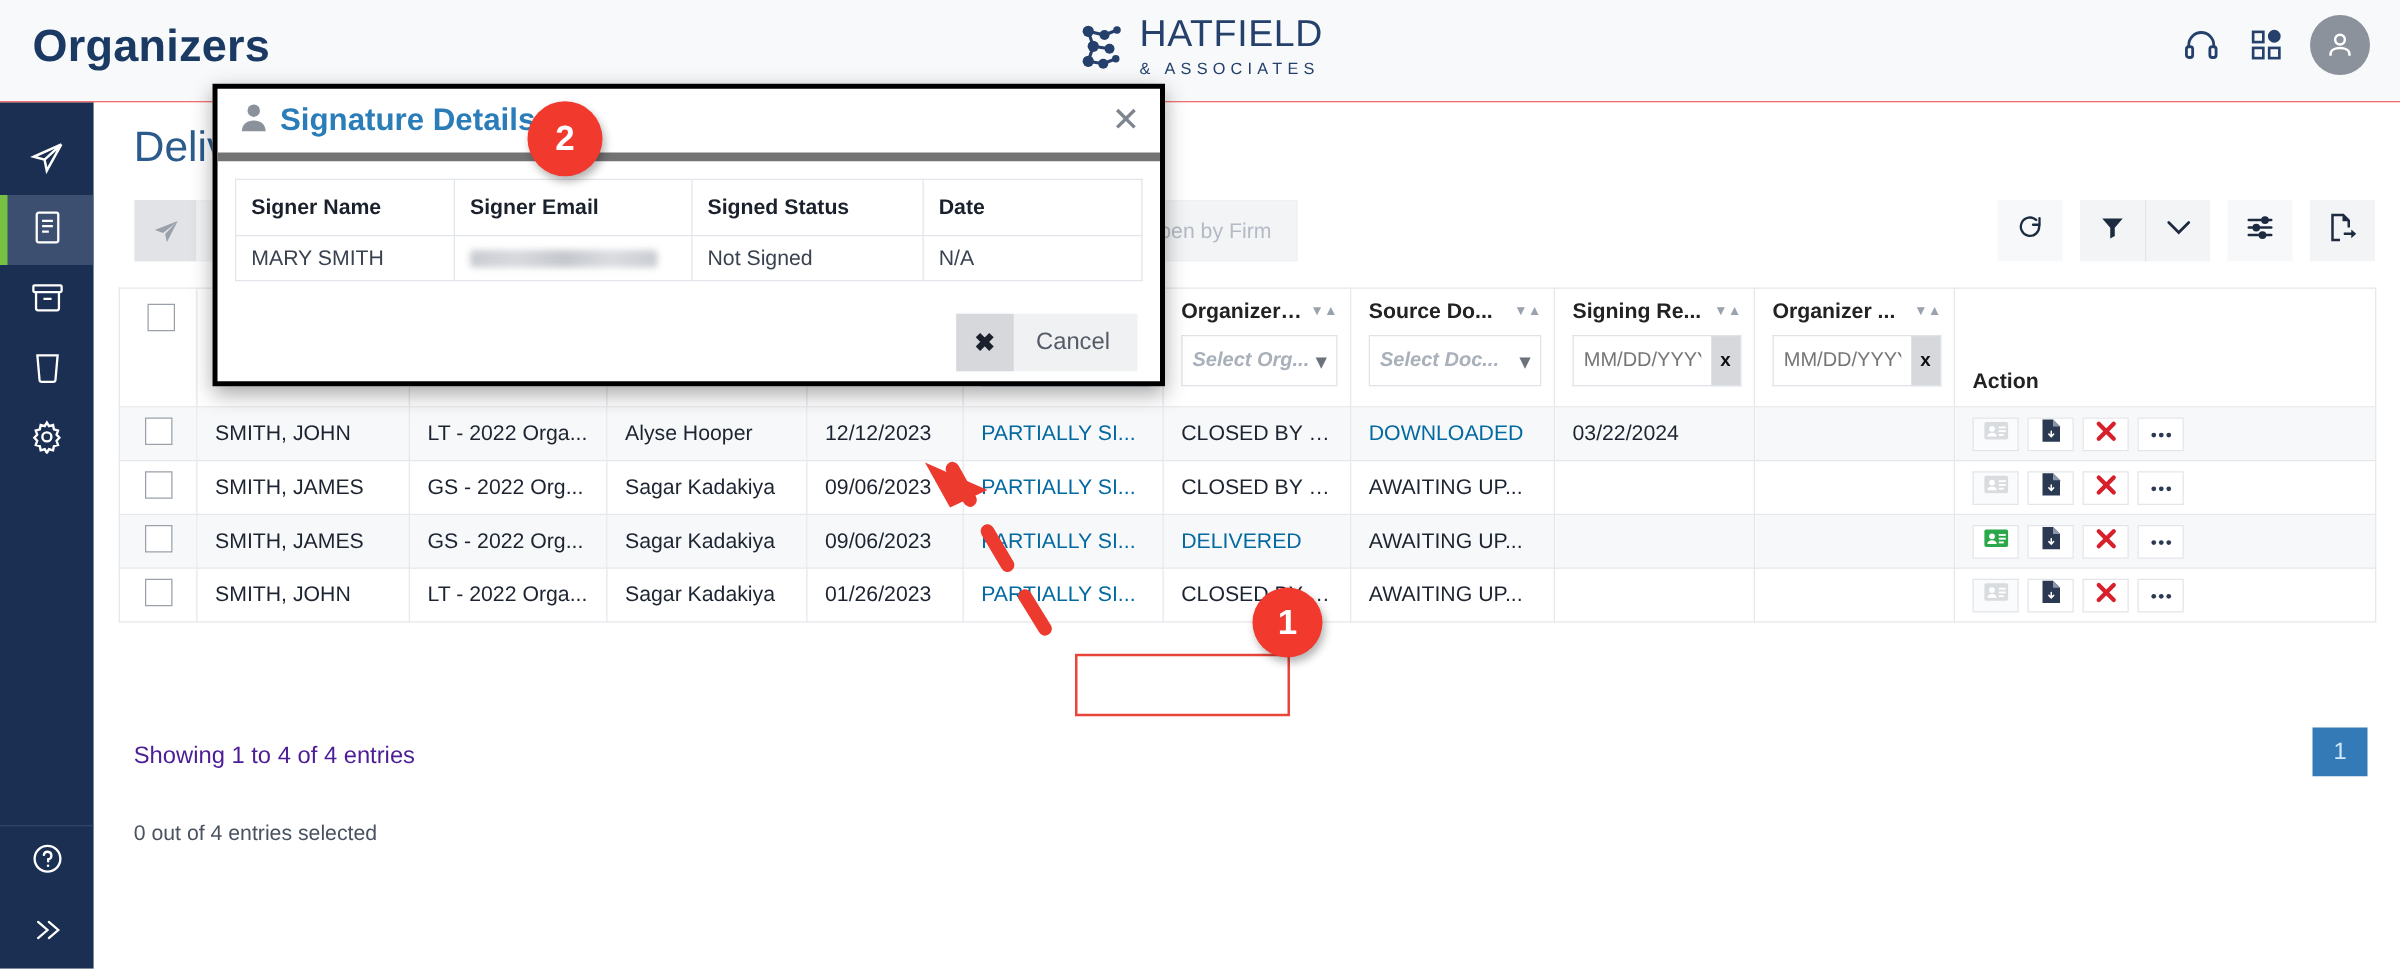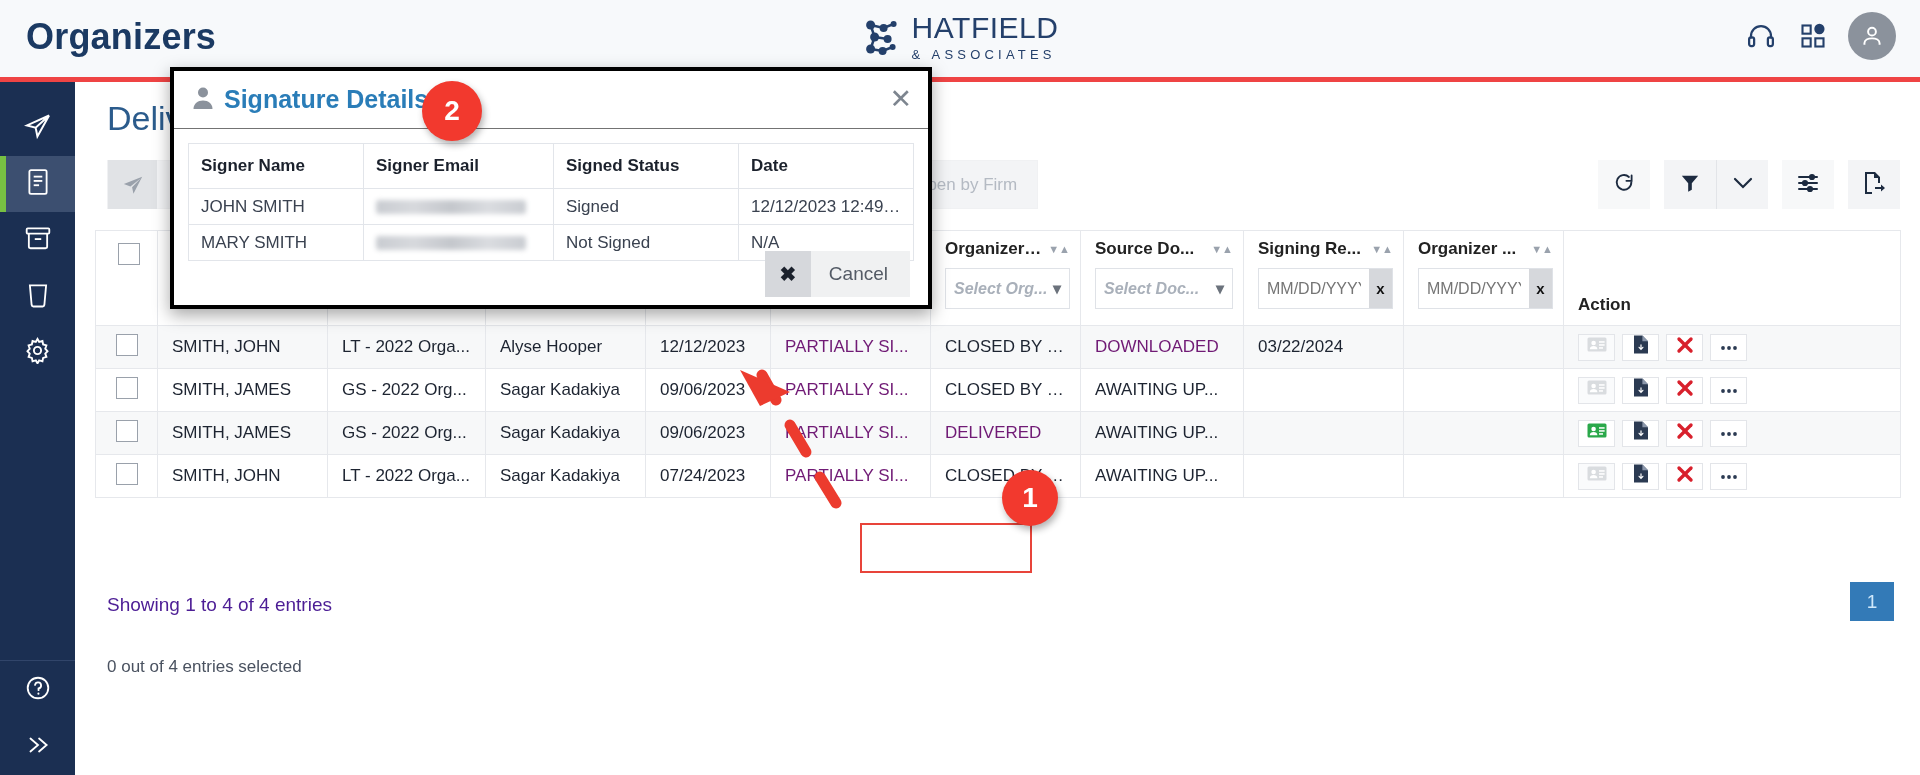--- a/index.html
+++ b/index.html
@@ -6,21 +6,21 @@
   html, body {
     width: 1920px; height: 775px;
     font-family: "Liberation Sans", sans-serif;
     background: #ffffff; overflow: hidden;
   }
   #app { position: relative; width: 1920px; height: 775px; }
 
   
   .topbar {
     position: absolute; top: 0; left: 0; width: 1920px; height: 82px;
-    background: #f7f9fb; border-bottom: 5px solid #ef4444;
+    background: #f7f9fb; border-bottom: 1px solid #ef4444;
     display: flex; align-items: center;
   }
   .app-title {
     position: absolute; left: 26px; top: 16px;
     font-size: 36px; font-weight: bold; color: #1b3a63; letter-spacing: .2px;
   }
   .brand {
     position: absolute; left: 50%; transform: translateX(-50%);
     top: 13px; display: flex; align-items: center; gap: 10px;
   }
@@ -106,21 +106,21 @@
   .filt .selbox {
     width: 100%; height: 41px; border: 2px solid #2f7fd1; background: #fff;
     display: flex; align-items: center; justify-content: flex-end; gap: 8px;
     padding: 0 10px; color: #8d949e; font-size: 17px;
   }
   .chk {
     width: 22px; height: 22px; border: 1px solid #9aa1ab; background: #fff; display: inline-block; cursor: pointer;
   }
   tbody td { padding: 0 14px; height: 43px; font-size: 17px; color: #1d2431; white-space: nowrap; overflow: hidden; text-overflow: ellipsis; }
   tbody tr.alt td { background: #f7f8f9; }
-  td.link, .lnk { color: #701a75; }
+  td.link, .lnk { color: #0369a1; }
   td.center { text-align: center; }
   .acts { display: flex; gap: 7px; justify-content: flex-start; }
   .actbtn {
     width: 37px; height: 27px; border: 1px solid #e3e5e9; background: #fff;
     display: flex; align-items: center; justify-content: center; cursor: pointer;
   }
   .actbtn.flat { background: #fafbfc; }
 
   .footnote1 { position: absolute; left: 32px; top: 512px; font-size: 19px; color: #4c1d95; }
   .footnote2 { position: absolute; left: 32px; top: 575px; font-size: 17px; color: #4a5260; }
@@ -129,21 +129,21 @@
     width: 44px; height: 39px; background: #337ab7; color: #cfe8fb;
     display: flex; align-items: center; justify-content: center; font-size: 19px; cursor: pointer;
   }
 
   
   .modal {
     position: absolute; left: 170px; top: 67px; width: 762px; height: 242px;
     background: #fff; border: 4px solid #000; box-shadow: 0 6px 16px rgba(0,0,0,.35); z-index: 40;
   }
   .modal-head {
-    height: 58px; border-bottom: 1px solid #737373; display: flex;
+    height: 58px; border-bottom: 7px solid #737373; display: flex;
     align-items: center; padding: 0 16px 0 18px;
   }
   .modal-title { font-size: 25px; color: #2a7db8; font-weight: bold; margin-left: 10px; }
   .modal-x { margin-left: auto; font-size: 27px; color: #7d858f; cursor: pointer; line-height: 1; }
   .modal-body { padding: 14px 14px 0 14px; }
   table.sig { width: 100%; border-collapse: collapse; table-layout: fixed; }
   table.sig th, table.sig td { border: 1px solid #e2e5ea; text-align: left; }
   table.sig th { font-size: 17px; font-weight: bold; color: #1b212c; padding: 12px 12px; }
   table.sig td { font-size: 17px; color: #3c4插; color: #3a4250; padding: 6px 12px; height: 36px; white-space: nowrap; }
   .redacted {
@@ -629,21 +629,21 @@
                       </svg></span>
                   </span>
                 </div>
               </td>
             </tr>
             <tr>
               <td class="center"><span class="chk"></span></td>
               <td>SMITH, JOHN</td>
               <td>LT - 2022 Orga...</td>
               <td>Sagar Kadakiya</td>
-              <td>07/24/2023</td>
+              <td>01/26/2023</td>
               <td class="link">PARTIALLY SI...</td>
               <td>CLOSED BY FI...</td>
               <td>AWAITING UP...</td>
               <td></td>
               <td></td>
               <td>
                 <div class="acts">
                   <span class="actbtn flat">
                     <span><svg width="20" height="15" viewBox="0 0 20 15">
         <rect x="0.5" y="0.5" width="19" height="14" rx="1.5" fill="#d9dcdf"></rect>
@@ -711,26 +711,20 @@
         <thead>
             <tr>
           <th>Signer Name</th>
           <th>Signer Email</th>
           <th>Signed Status</th>
           <th>Date</th>
         </tr>
           </thead>
         <tbody id="sigbody">
             <tr>
-              <td>JOHN SMITH</td>
-              <td><span class="redacted"></span></td>
-              <td>Signed</td>
-              <td>12/12/2023 12:49:03</td>
-            </tr>
-            <tr>
               <td>MARY SMITH</td>
               <td><span class="redacted"></span></td>
               <td>Not Signed</td>
               <td>N/A</td>
             </tr>
           </tbody>
       </table>
     </div>
     <div class="modal-foot">
       <div class="cancel-btn">

